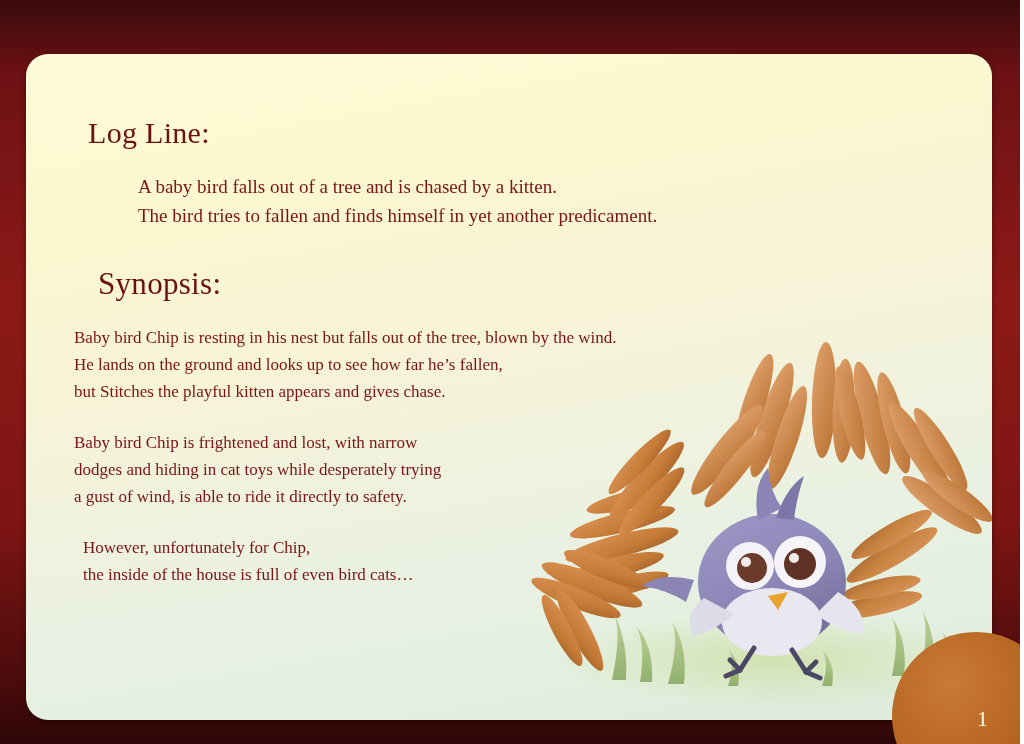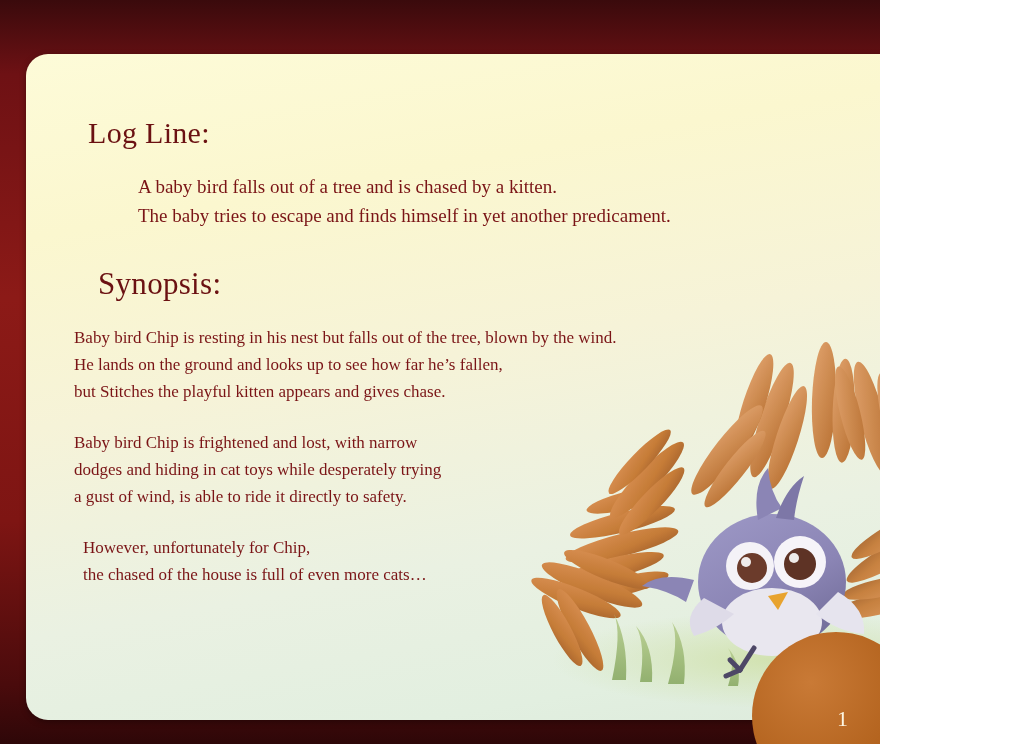--- a/index.html
+++ b/index.html
@@ -9,21 +9,21 @@
   body {
     width: 1024px;
     height: 744px;
     overflow: hidden;
     font-family: "Liberation Serif", serif;
   }
 
   
   .slide-root {
     position: relative;
-    width: 880px;
+    width: 1020px;
     height: 744px;
     background: linear-gradient(to bottom,
                 #3a0a0c 0%,
                 #6e1114 10%,
                 #8c1a17 40%,
                 #7e1513 70%,
                 #4a0b0c 92%,
                 #2e0708 100%);
     overflow: hidden;
   }
@@ -134,39 +134,39 @@
 <body>
 
 <div class="slide-root">
 
   <div class="card">
 
     <div class="heading-logline">Log Line:</div>
 
     <div class="logline-body">
       <span class="tline">A baby bird falls out of a tree and is chased by a kitten.</span>
-      <span class="tline">The baby tries to escape and finds himself in yet another predicament.</span>
+      <span class="tline">The bird tries to fallen and finds himself in yet another predicament.</span>
     </div>
 
     <div class="heading-synopsis">Synopsis:</div>
 
     <div class="synopsis-body">
       <p class="synopsis-para">
         <span class="tline">Baby bird Chip is resting in his nest but falls out of the tree, blown by the wind.</span>
         <span class="tline">He lands on the ground and looks up to see how far he’s fallen,</span>
         <span class="tline">but Stitches the playful kitten appears and gives chase.</span>
       </p>
       <p class="synopsis-para">
         <span class="tline">Baby bird Chip is frightened and lost, with narrow</span>
         <span class="tline">dodges and hiding in cat toys while desperately trying</span>
         <span class="tline">a gust of wind, is able to ride it directly to safety.</span>
       </p>
       <p class="synopsis-para">
         <span class="tline">However, unfortunately for Chip,</span>
-        <span class="tline">the chased of the house is full of even more cats…</span>
+        <span class="tline">the inside of the house is full of even bird cats…</span>
       </p>
     </div>
 
     <div class="illustration">
       <svg width="520" height="390" viewBox="0 0 520 390" xmlns="http://www.w3.org/2000/svg" aria-hidden="true">
         <defs>
           <linearGradient id="frondA" x1="0" y1="0" x2="1" y2="1">
             <stop offset="0%" stop-color="#d98c4d"></stop>
             <stop offset="60%" stop-color="#c4762f"></stop>
             <stop offset="100%" stop-color="#a05a22"></stop>

